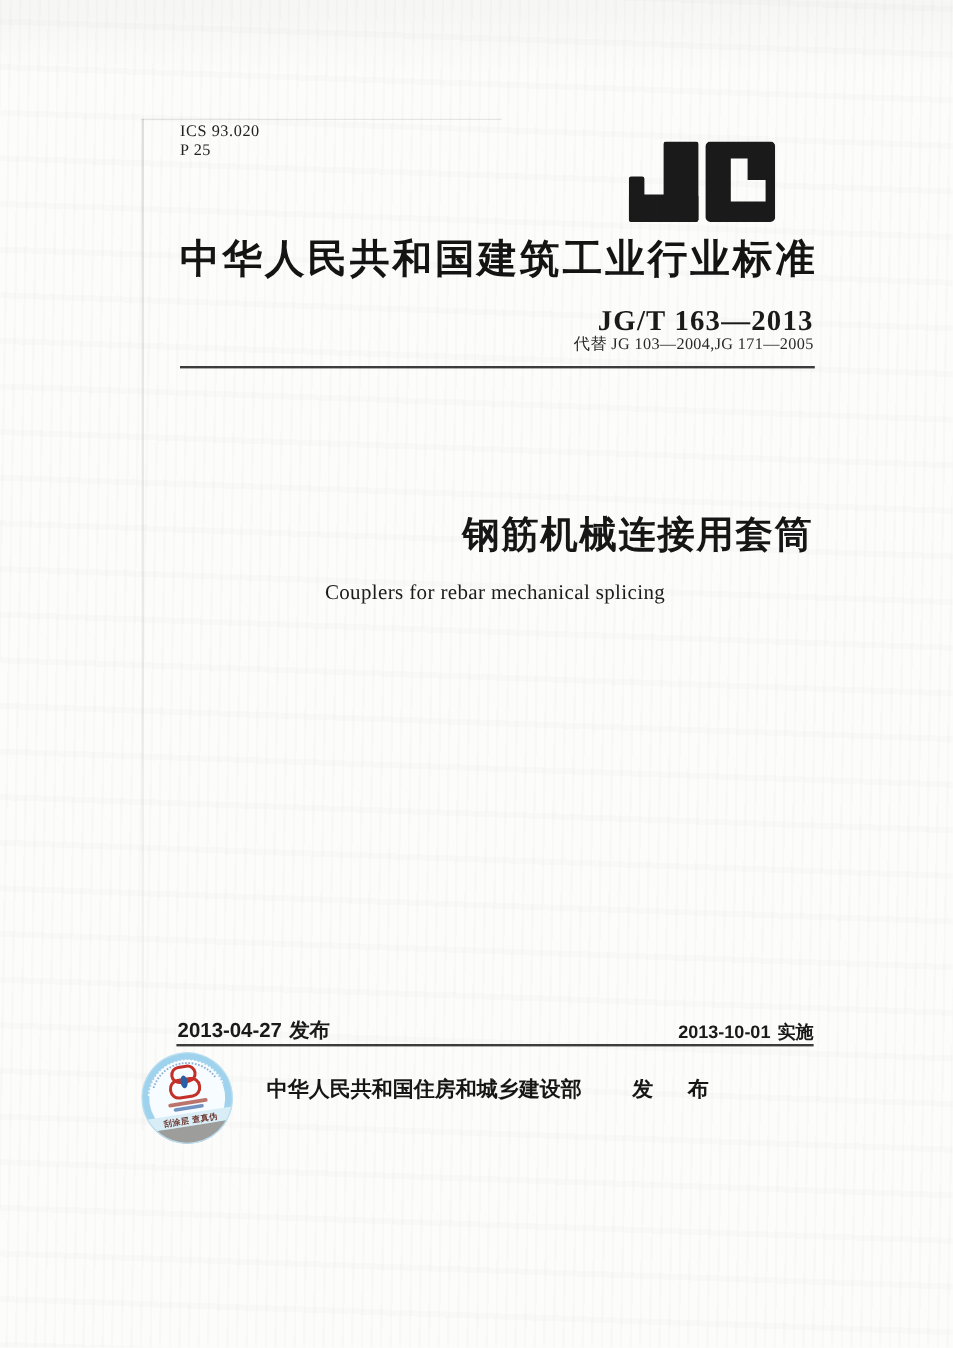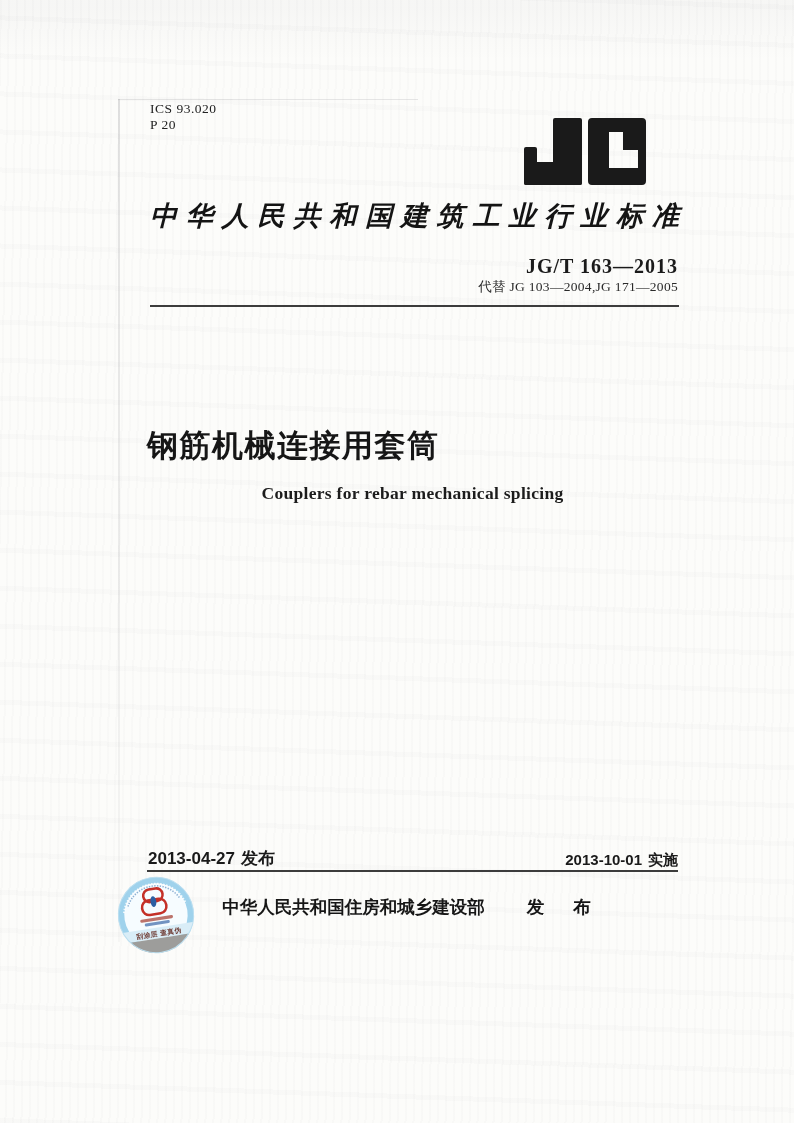--- a/index.html
+++ b/index.html
@@ -34,49 +34,49 @@
   .abs { position: absolute; }
 
   .ics-block { left: 150px; top: 101px; font-family: "Liberation Serif", serif;
     font-weight: normal; font-size: 13.5px; line-height: 16px; letter-spacing: 0.5px; color: #222; }
 
   .jg-logo { left: 524px; top: 118px; width: 122px; height: 67px; }
   .sr-only { position: absolute; width: 1px; height: 1px; overflow: hidden; clip-path: inset(50%); }
 
   .category-title {
     left: 150px; top: 197px; width: 529px;
-    font-size: 27px; font-weight: bold; color: #141414;
+    font-size: 33px; font-weight: bold; color: #141414;
     text-align: justify; text-align-last: justify;
-    line-height: 38px; white-space: nowrap; font-style: italic;
+    line-height: 38px; white-space: nowrap;
   }
 
   .std-number {
     right: 116px; top: 255px;
     font-family: "Liberation Serif", serif; font-weight: bold;
-    font-size: 20px; letter-spacing: 1px; color: #1a1a1a; text-align: right;
+    font-size: 24px; letter-spacing: 1px; color: #1a1a1a; text-align: right;
   }
   .replaces-note {
     right: 116px; top: 278px;
     font-family: "Liberation Serif", serif;
     font-size: 13.5px; color: #2a2a2a; text-align: right; letter-spacing: 0.3px;
   }
 
   .rule { background: #3c3c3c; height: 2px; }
   .rule-top { left: 150px; top: 305px; width: 529px; }
   .rule-bottom { left: 147px; top: 870px; width: 531px; }
 
   .title-cn {
     left: 147px; top: 426px; width: 531px;
-    text-align: left; font-size: 31px; font-weight: bold;
+    text-align: right; font-size: 31px; font-weight: bold;
     letter-spacing: 1.5px; color: #161616; line-height: 40px;
   }
   .title-en {
     left: 147px; top: 483px; width: 531px;
     text-align: center; font-family: "Liberation Serif", serif;
-    font-size: 17.5px; font-weight: bold; color: #1c1c1c; letter-spacing: 0.3px;
+    font-size: 17.5px; font-weight: normal; color: #1c1c1c; letter-spacing: 0.3px;
   }
 
   .date-issue { left: 148px; top: 847px; font-size: 17px; font-weight: bold; color: #1a1a1a; }
   .date-implement { right: 116px; top: 851px; font-size: 15px; font-weight: bold; color: #1a1a1a; text-align: right; }
   .date-label { margin-left: 6px; }
 
   .publisher-line {
     left: 147px; top: 895px; width: 531px;
     text-align: center; font-size: 17.5px; font-weight: bold; color: #161616;
     white-space: nowrap;
@@ -94,21 +94,21 @@
 </style>
 </head>
 <body>
 
 <div class="scan-texture"></div>
 <div class="page-edge-left"></div>
 <div class="page-edge-top"></div>
 
 <div class="abs ics-block">
   <div>ICS 93.020</div>
-  <div>P 20</div>
+  <div>P 25</div>
 </div>
 
 <div class="abs jg-logo">
   <span class="sr-only">JG</span>
   <svg width="122" height="67" viewBox="0 0 122 67">
 
     <g fill="#1a1a1a">
       <rect x="0" y="44" width="58" height="23" rx="2"></rect>
       <rect x="0" y="29" width="13" height="38" rx="2"></rect>
       <rect x="29" y="0" width="29" height="67" rx="2"></rect>

